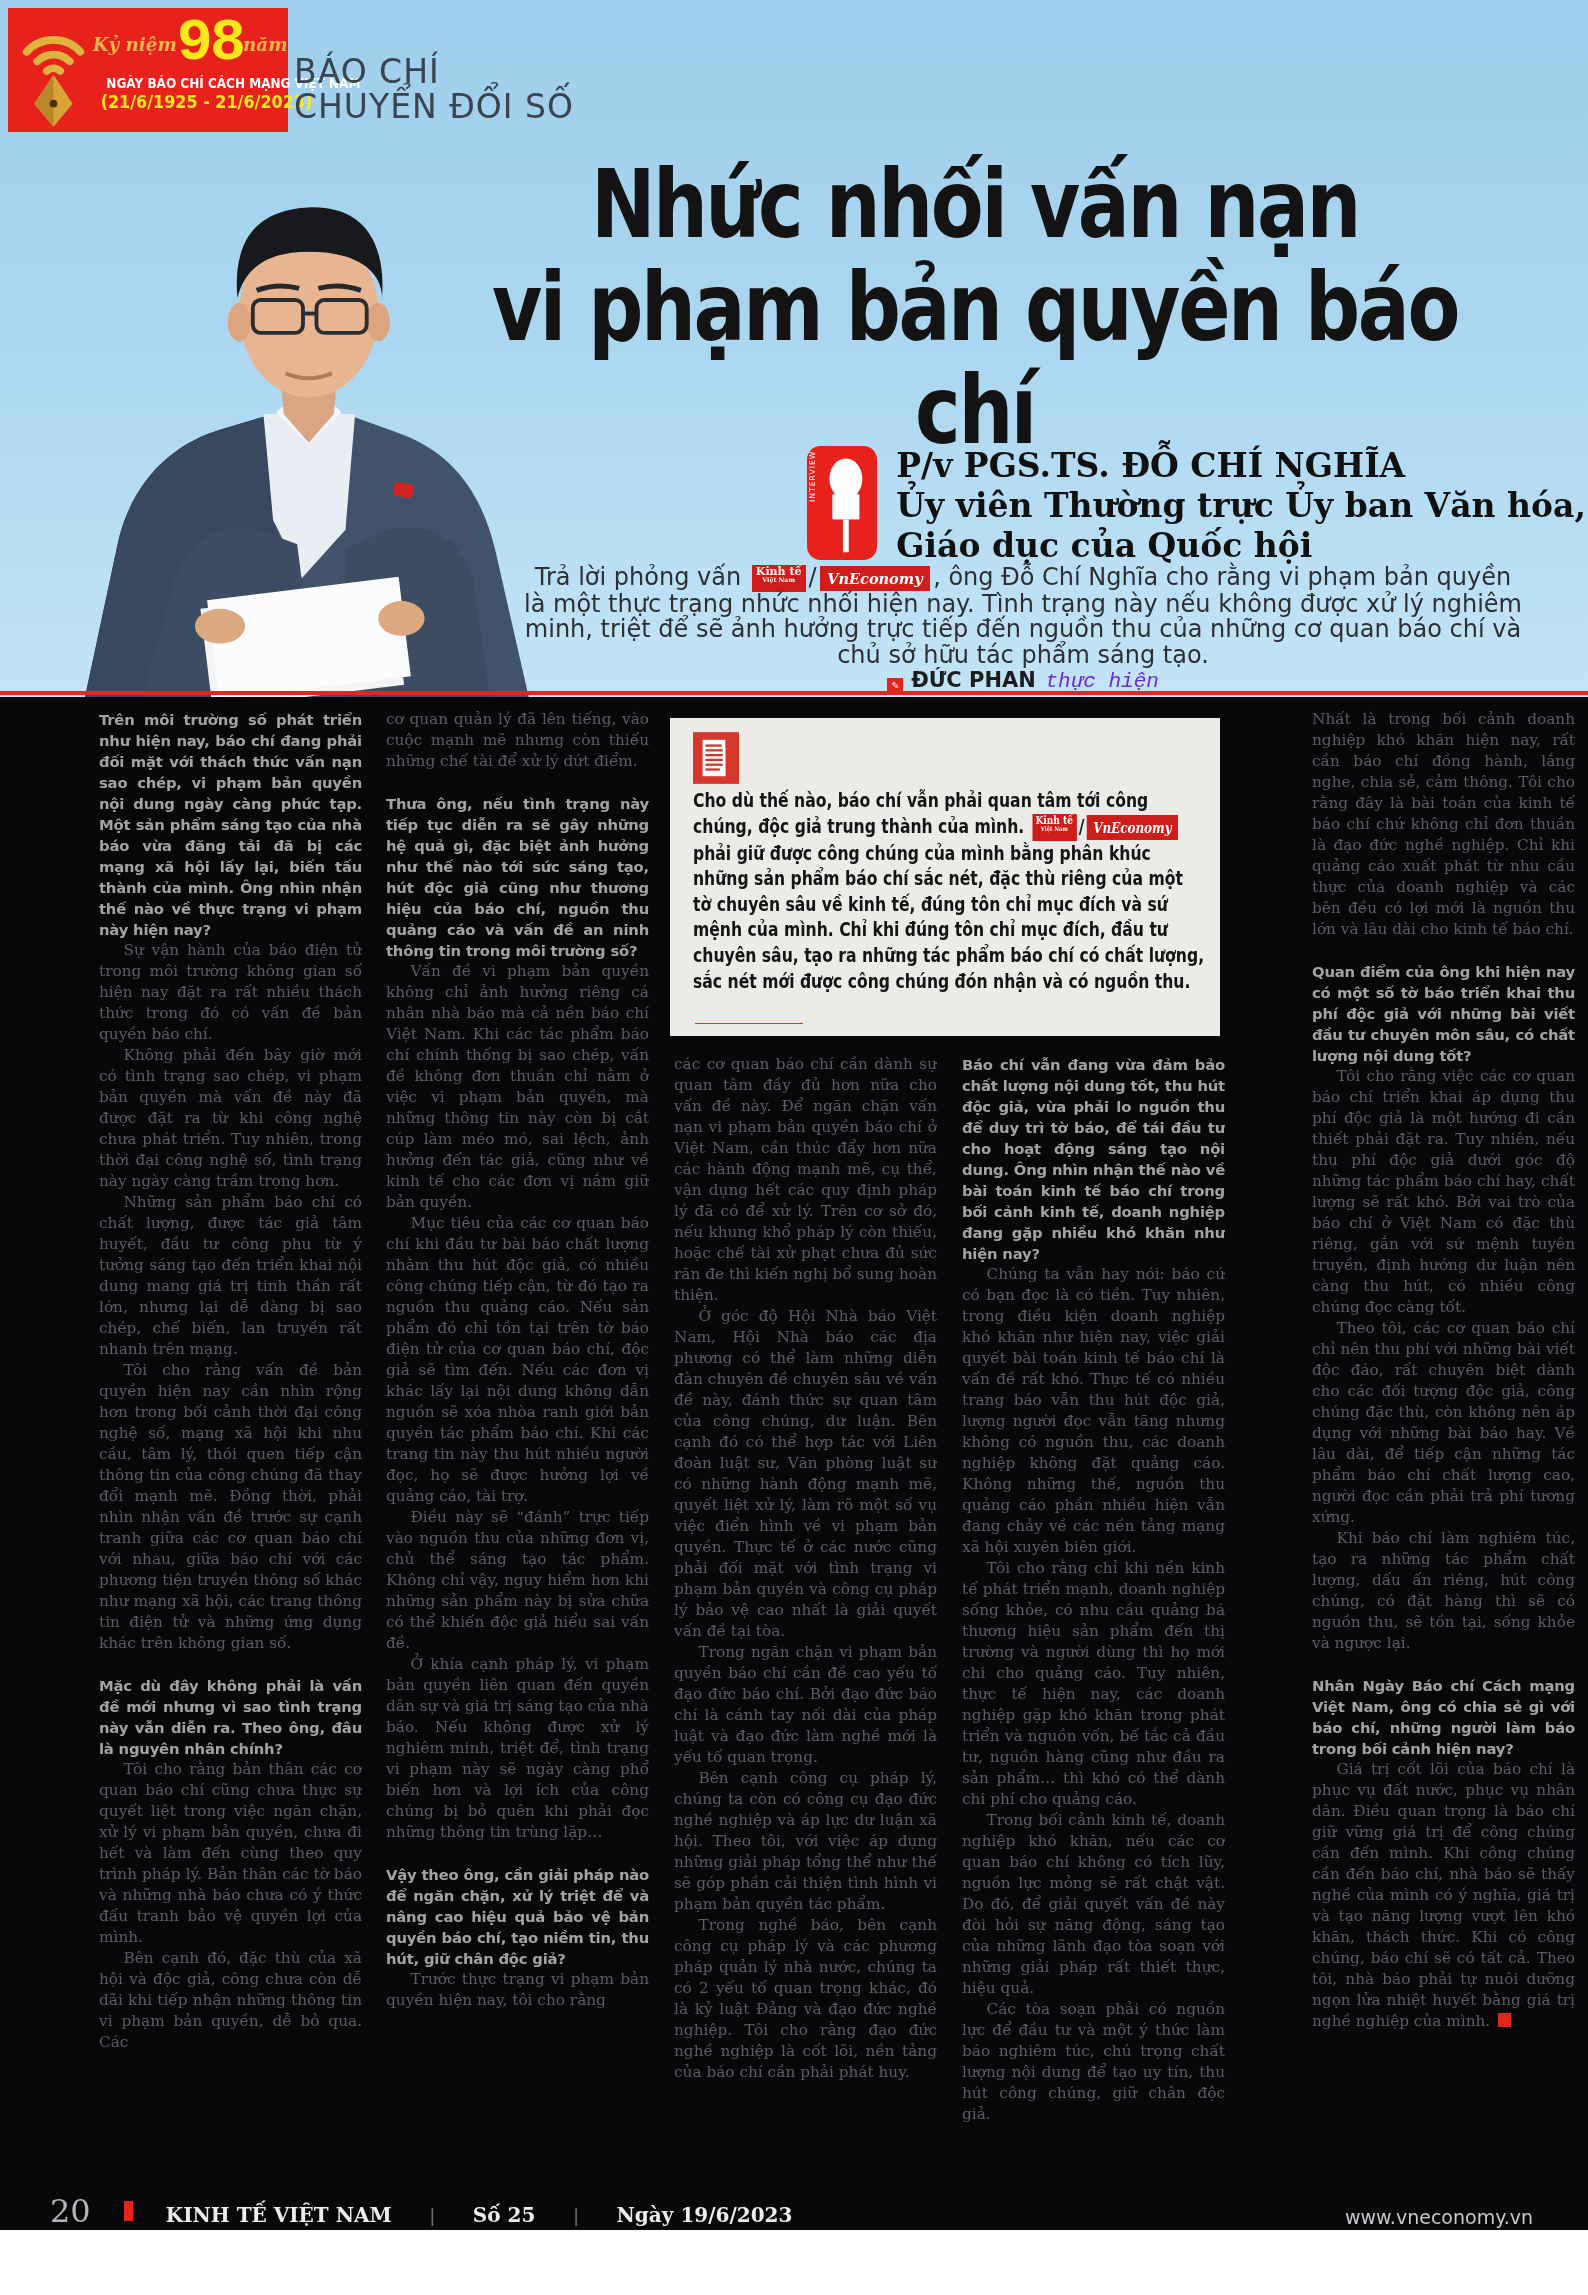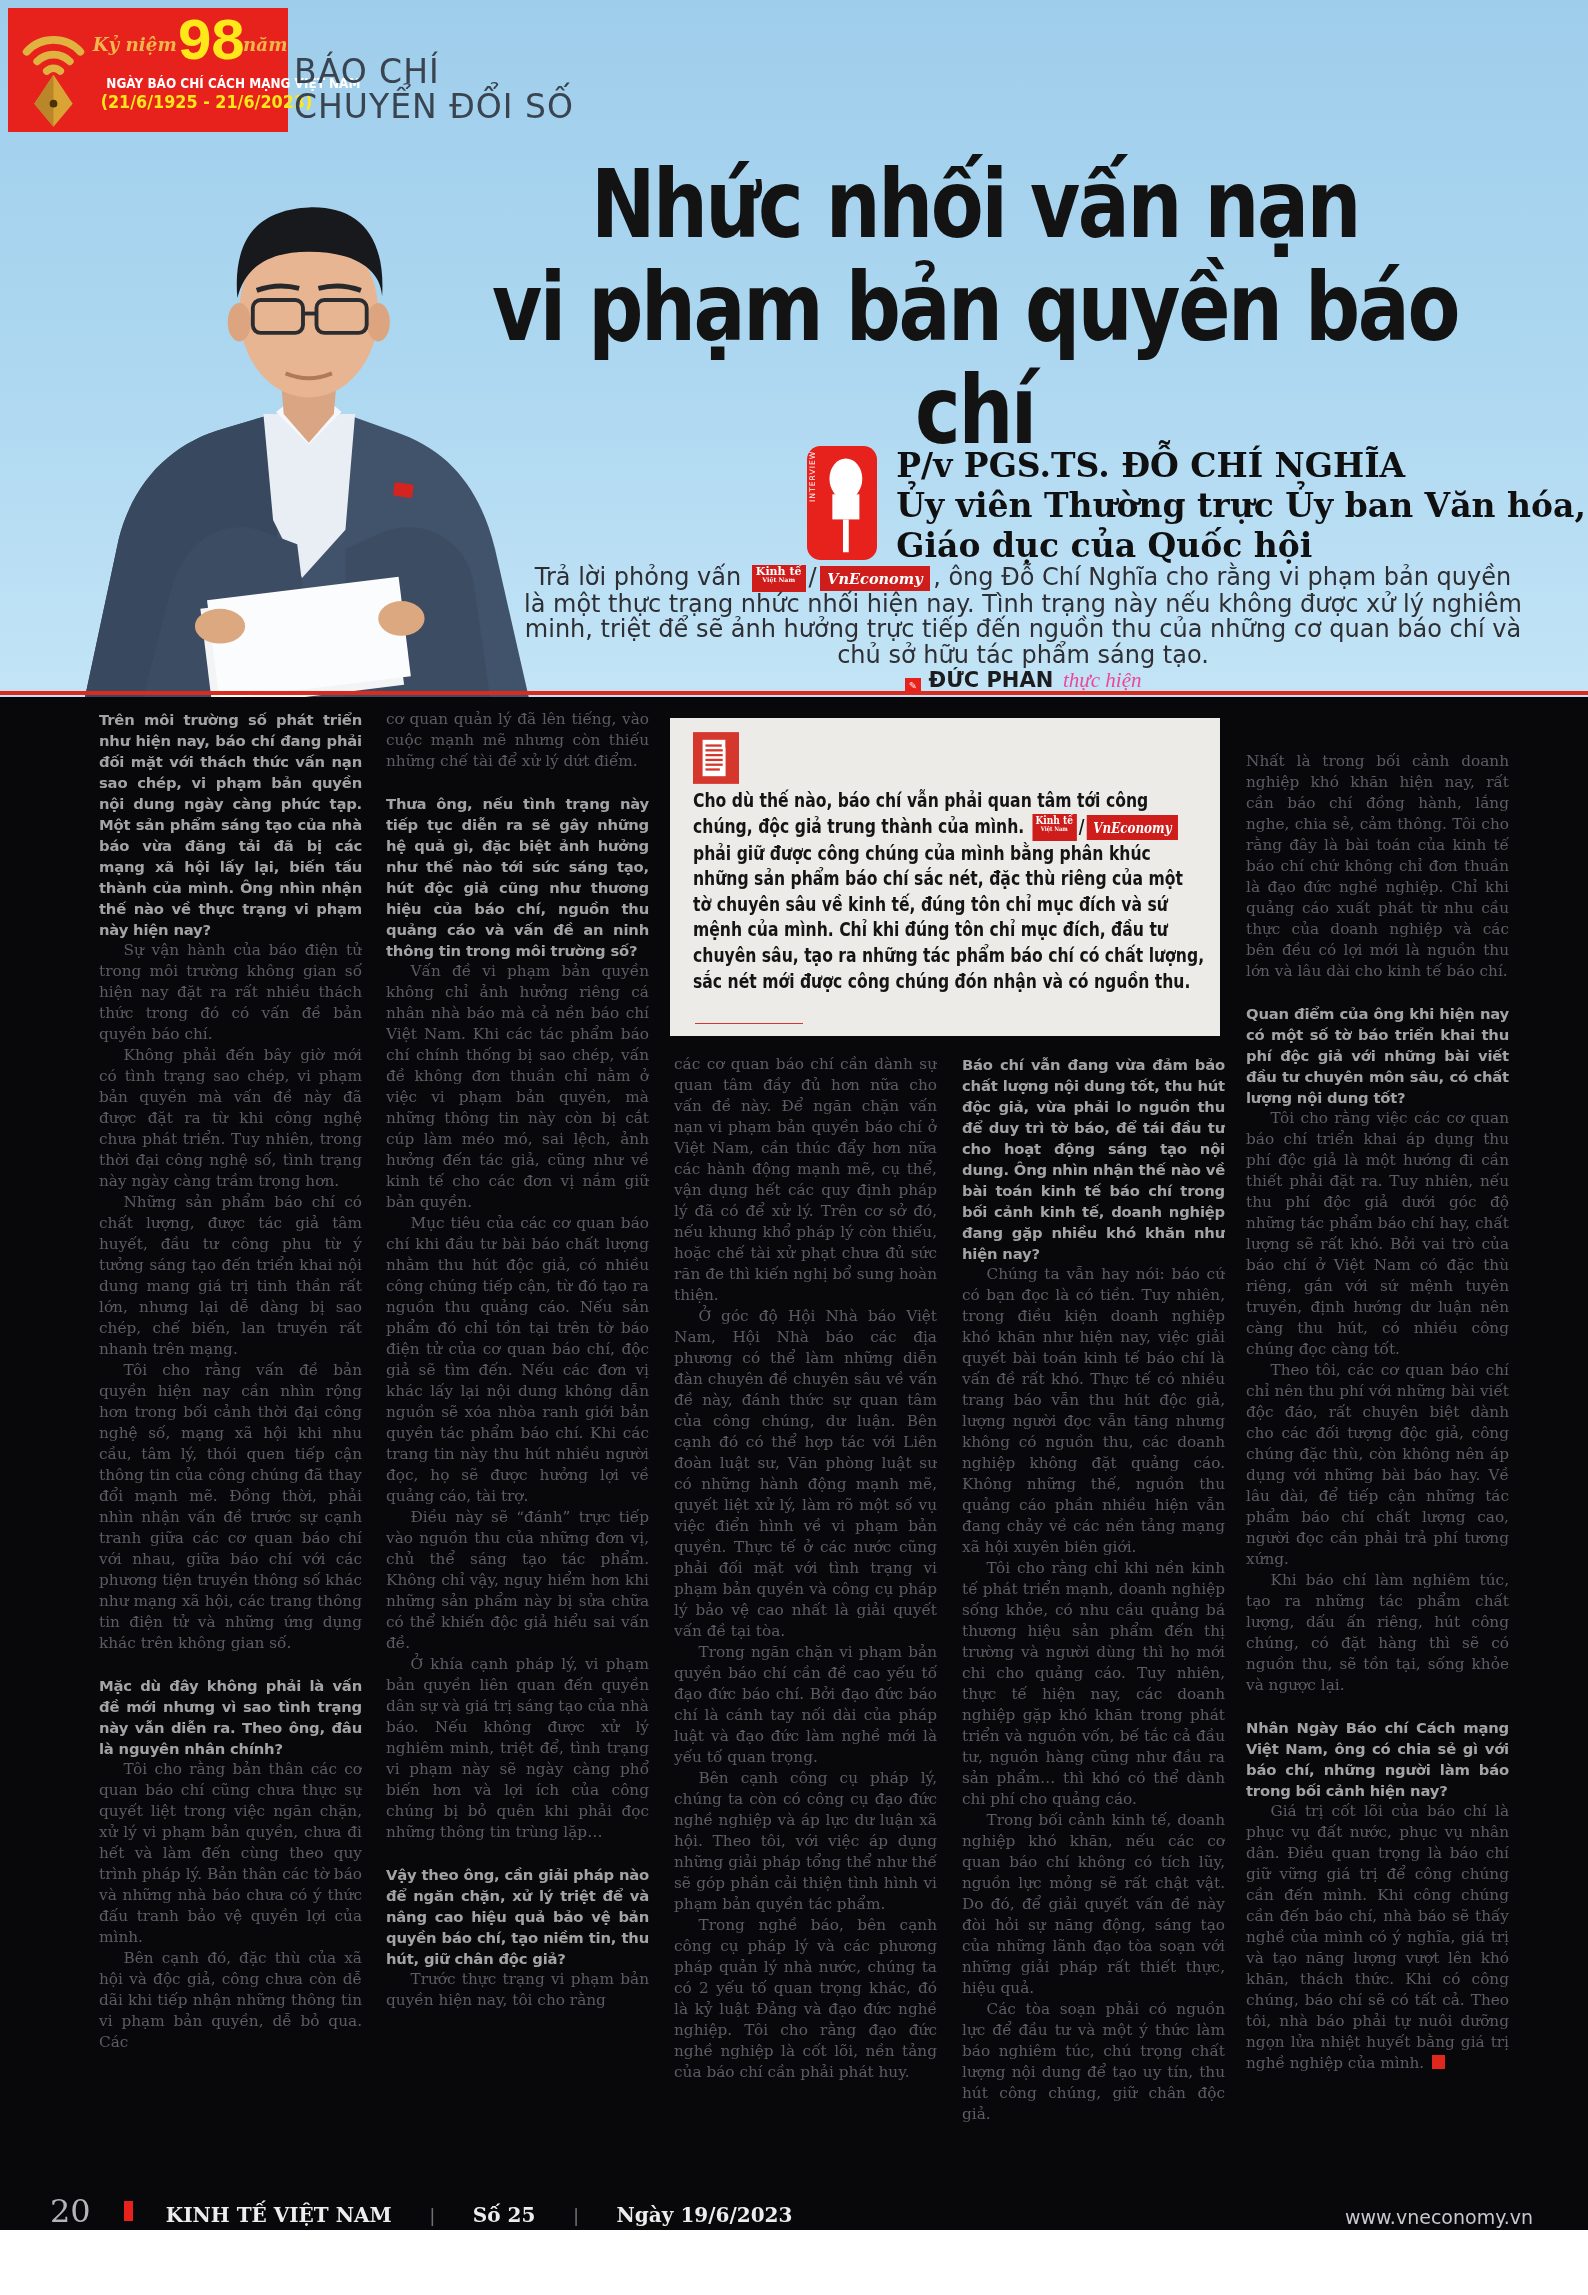--- a/index.html
+++ b/index.html
@@ -42,33 +42,33 @@
              font-family:"DejaVu Serif",serif;font-weight:bold;text-align:center;margin:0 2.9px;}
   .mini-logo.kt{width:54px;height:25px;line-height:10.6px;font-size:11px;padding-top:1.9px;}
   .mini-logo.kt .l2{display:block;font-size:6.3px;line-height:6.8px;}
   .mini-logo.vne{height:25px;line-height:25px;font-size:14.5px;font-style:italic;padding:0 7.7px;}
 
   
   #ducphan{left:521px;top:668px;width:1004px;text-align:center;font-size:21px;color:#1c1c1e;}
   #ducphan .sq{display:inline-block;width:16.4px;height:16.4px;background:#e7211b;vertical-align:-1.9px;margin-right:7.7px;
                color:#fff;font-size:9.7px;line-height:16.4px;}
   #ducphan .auth{font-weight:bold;}
-  #ducphan .role{font-family:Liberation Serif, serif;font-style:italic;color:#ec4899;margin-left:9.7px;}
+  #ducphan .role{font-family:Liberation Mono, monospace;font-style:italic;color:#6d28d9;margin-left:9.7px;}
 
   
   #rule{left:0;top:691px;width:1588px;height:3.9px;background:#dd2a1f;}
   #article{left:0;top:697px;width:1588px;height:1533px;background:#08080a;}
 
   
   .col{position:absolute;width:263px;overflow:hidden;text-align:justify;}
   .c1{left:99px;top:11.6px;height:1512px;}
   .c2{left:386px;top:11.6px;height:1512px;}
   .c3{left:674px;top:357px;height:1176px;}
   .c4{left:962px;top:357px;height:1176px;}
-  .c5{left:1246px;top:11.6px;height:1512px;margin-top:42px;}
+  .c5{left:1312px;top:11.6px;height:1512px;}
   .col p{margin:0;}
   .col p.a{font-family:"DejaVu Serif",serif;font-size:15.3px;line-height:21px;color:#5c5c64;text-indent:1.6em;}
   .col p.a.cont{text-indent:0;}
   .col p.q{font-family:"DejaVu Sans",sans-serif;font-weight:bold;font-size:14.8px;line-height:21px;color:#a3a3a3;margin-top:21px;letter-spacing:-0.2px;}
   .col p:first-child{margin-top:0;}
   .endmark{display:inline-block;width:13.5px;height:13.5px;background:#e0271e;margin-left:7.7px;vertical-align:-1px;}
 
   
   #quotebox{left:670px;top:718px;width:550px;height:318px;background:#edebe8;}
   #qb-icon{position:absolute;left:23px;top:13.5px;}

